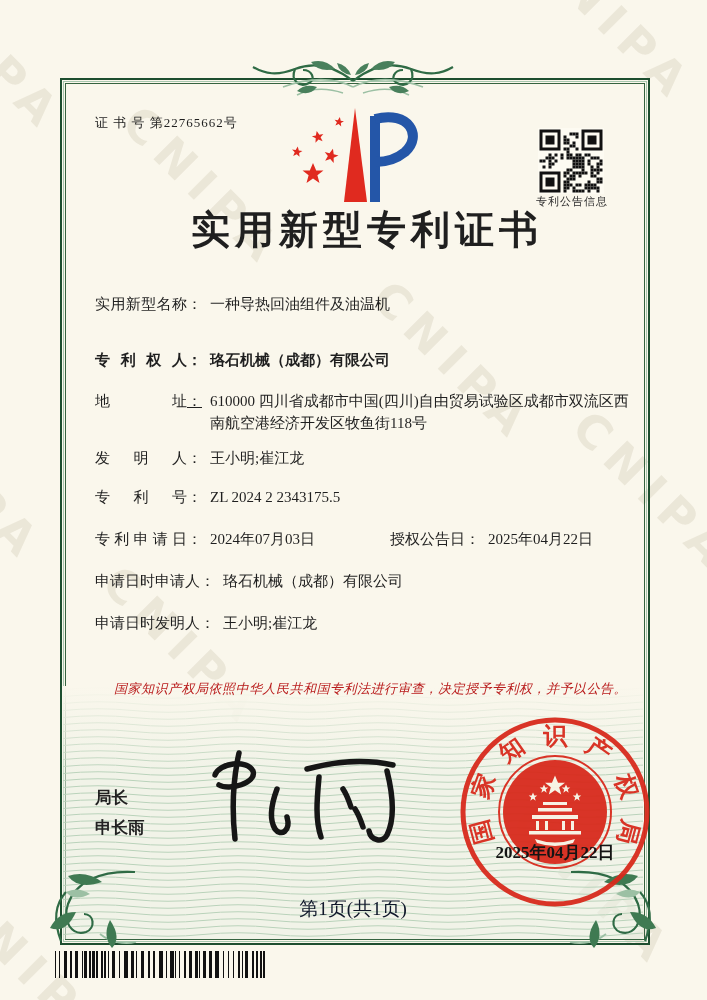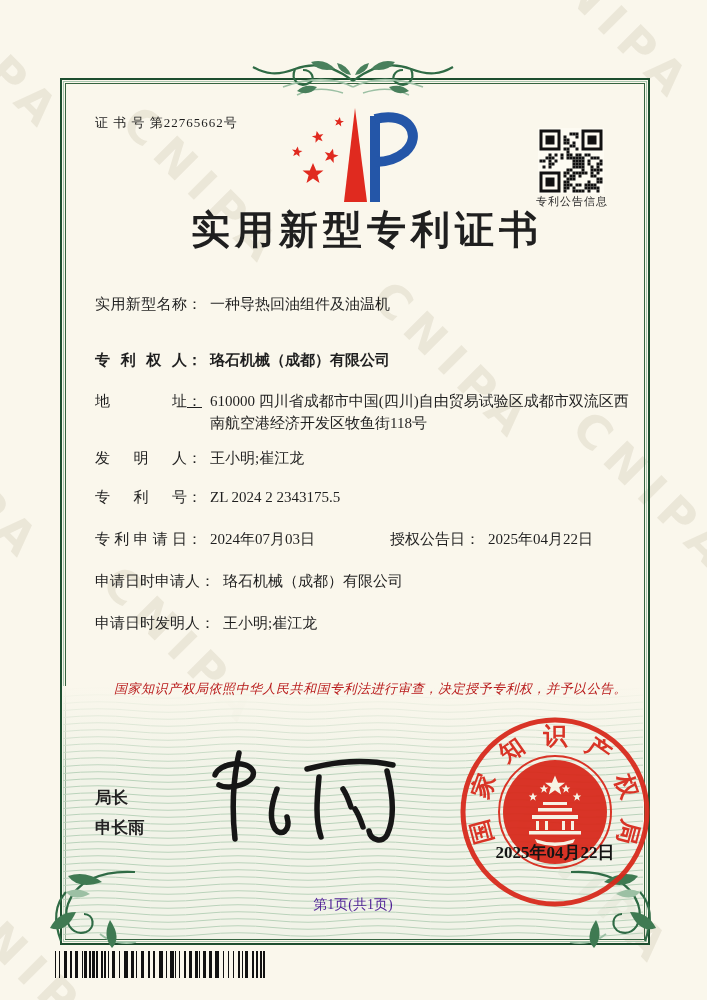--- a/index.html
+++ b/index.html
@@ -32,21 +32,21 @@
   .frow{left:95px;width:545px;font-size:15px;line-height:22px;}
   .flabel{display:inline-block;width:92px;text-align:justify;text-align-last:justify;vertical-align:top;}
   .fcolon{vertical-align:top;}
   .fval{margin-left:8px;vertical-align:top;display:inline-block;max-width:428px;}
   .pair-right{position:absolute;left:295px;top:0;white-space:nowrap;}
   .legal{left:74px;top:676px;width:568px;font-size:13px;line-height:25px;font-style:italic;color:#b91c1c;}
   .legal .l1{padding-left:40px;letter-spacing:0.5px;}
   .legal .l2{text-align:justify;text-align-last:justify;letter-spacing:0.5px;}
   .signer{left:95px;font-family:Liberation Serif, serif;font-weight:bold;font-size:16.5px;color:#222;}
   .sealdate{left:455px;top:841px;width:200px;text-align:center;font-weight:bold;font-size:17px;color:#141414;z-index:6;}
-  .footer{left:60px;top:896px;width:586px;text-align:center;font-size:14px;color:#4c1d95;}
+  .footer{left:60px;top:896px;width:586px;text-align:center;font-size:19px;color:#0f172a;}
   .z5{z-index:5;} .z3{z-index:3;}
 </style>
 </head>
 <body>
 
 <span class="wm" style="left:-70px;top:-40px;">CNIPA</span>
 <span class="wm" style="left:560px;top:-70px;">CNIPA</span>
 <span class="wm" style="left:150px;top:95px;">CNIPA</span>
 <span class="wm" style="left:400px;top:270px;">CNIPA</span>
 <span class="wm" style="left:-90px;top:390px;">CNIPA</span>

